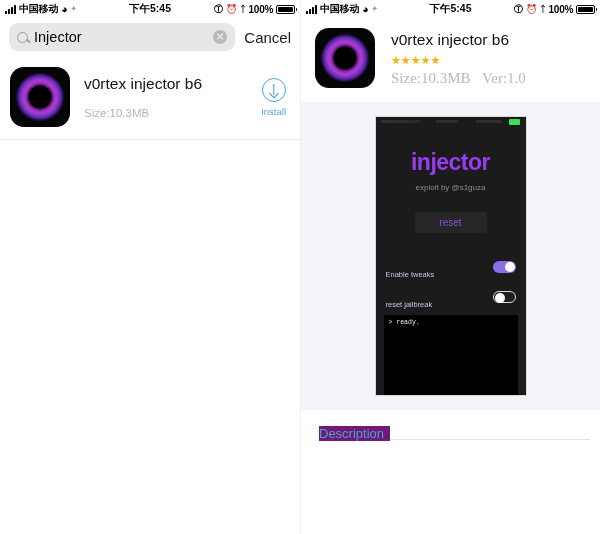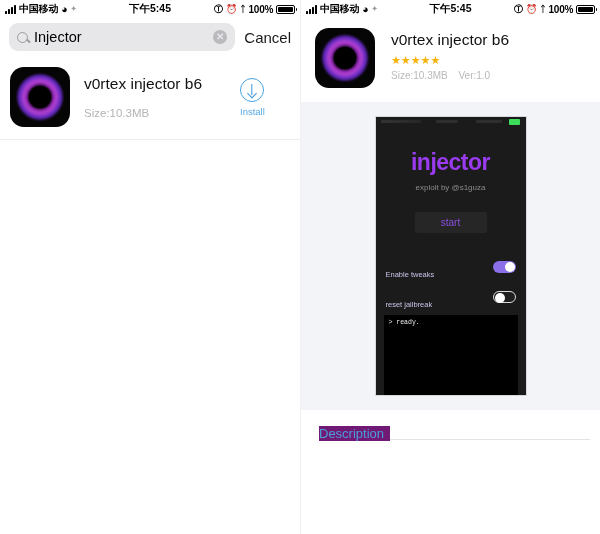--- a/index.html
+++ b/index.html
@@ -70,42 +70,42 @@
         rgba(0,0,0,0) 95%);
     filter:blur(1.2px);
   }
   .icon-app .ring2 {
     position:absolute; left:50%; top:50%; transform:translate(-50%,-50%);
     width:22px; height:22px; border-radius:50%; background:#000;
   }
   .appmeta { flex:1; min-width:0; }
   .appname { font-size:15.5px; color:#111; margin-bottom:14px; }
   .appsize { font-size:11.5px; color:#b4b4b4; }
-  .installcol { width:46px; display:flex; flex-direction:column; align-items:flex-start; gap:4px; flex:none; margin-right:4px; }
+  .installcol { width:46px; display:flex; flex-direction:column; align-items:flex-end; gap:4px; flex:none; margin-right:4px; }
   .dlcircle { width:24px; height:24px; border-radius:50%; border:1.2px solid #4aa3e0; position:relative; }
   .dlcircle::before { content:""; position:absolute; left:50%; top:5px; width:1.4px; height:11px; background:#3c98dd; transform:translateX(-50%); }
   .dlcircle::after { content:""; position:absolute; left:50%; top:11px; width:6px; height:6px;
     border-right:1.4px solid #3c98dd; border-bottom:1.4px solid #3c98dd; transform:translateX(-50%) rotate(45deg); }
   .installlbl { font-size:9.5px; color:#5aa9e2; }
   .divider { height:1px; background:#ececec; }
   .leftrest { background:#fff; height:100%; }
 
   
   .navbar { height:32px; display:flex; align-items:center; position:relative; padding:0 10px; }
   .backlink { display:flex; align-items:center; gap:3px; color:#2f9de0; font-size:15px; }
   .chev { width:8px; height:8px; border-left:2px solid #2f9de0; border-bottom:2px solid #2f9de0;
     transform:rotate(45deg); display:inline-block; }
   .navtitle { position:absolute; left:0; right:0; text-align:center; color:#2f9de0; font-size:15.5px; pointer-events:none; }
 
   
   .detailrow { display:flex; align-items:flex-start; padding:10px 10px 14px 14px; gap:16px; }
   .detailmeta { flex:1; padding-top:3px; }
   .detailname { font-size:15.5px; color:#111; margin-bottom:6px; }
   .stars { font-size:11px; color:#f5b30b; letter-spacing:0px; margin-bottom:4px; line-height:1; }
-  .detailsub { font-size:10px; color:#b9b9b9; }
+  .detailsub { font-size:15px; color:#b9b9b9;font-family:Liberation Serif, serif; }
   .detailsub span { margin-right:8px; }
 
   
   .shotpanel { background:#f2f4f7; padding:14px 0; display:flex; justify-content:center; }
   .phoneshot {
     width:152px; height:280px; background:#1b1b1b; position:relative; overflow:hidden;
     border:1px solid #d6dade;
   }
   .shot-status { height:10px; position:relative; }
   .shot-status .greenbat {
@@ -254,21 +254,21 @@
     <div class="shotpanel">
       <div class="phoneshot">
         <div class="shot-status">
           <span class="gblur"></span>
             <span class="gblur2"></span>
             <span class="gblur3"></span>
           <span class="greenbat"></span>
         </div>
         <div class="shot-title">injector</div>
         <div class="shot-sub">exploit by @s1guza</div>
-        <div class="shot-start">start</div>
+        <div class="shot-start">reset</div>
         <div class="shot-toggles">
           <div class="tgl-row">
             <span class="tgl-lbl">Enable tweaks</span>
             <span class="tgl on">
                 <span class="knob"></span>
               </span>
           </div>
           <div class="tgl-row">
             <span class="tgl-lbl">reset jailbreak</span>
             <span class="tgl off">

